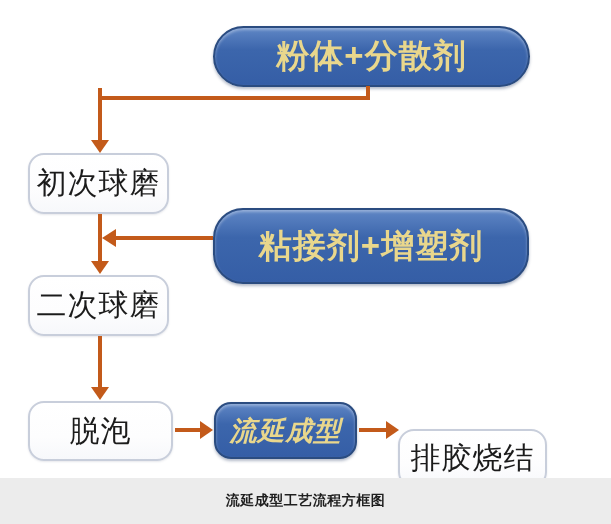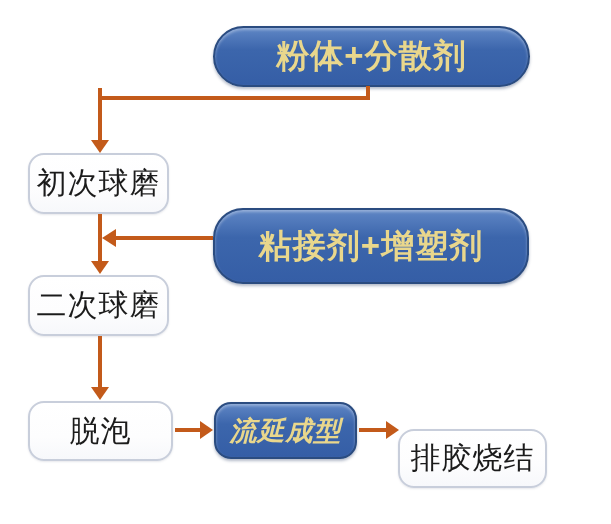--- a/index.html
+++ b/index.html
@@ -124,14 +124,17 @@
 
   <div class="line" id="c-v3"></div>
   <div class="ah ah-down" id="c-v3-head"></div>
 
   <div class="line" id="c-hdefoam"></div>
   <div class="ah ah-right" id="c-hdefoam-head"></div>
 
   <div class="line" id="c-hcast"></div>
   <div class="ah ah-right" id="c-hcast-head"></div>
 
+  <div class="caption-bar">
+    <span class="caption-text">流延成型工艺流程方框图</span>
+  </div>
 
 </div>
 
 </body></html>

